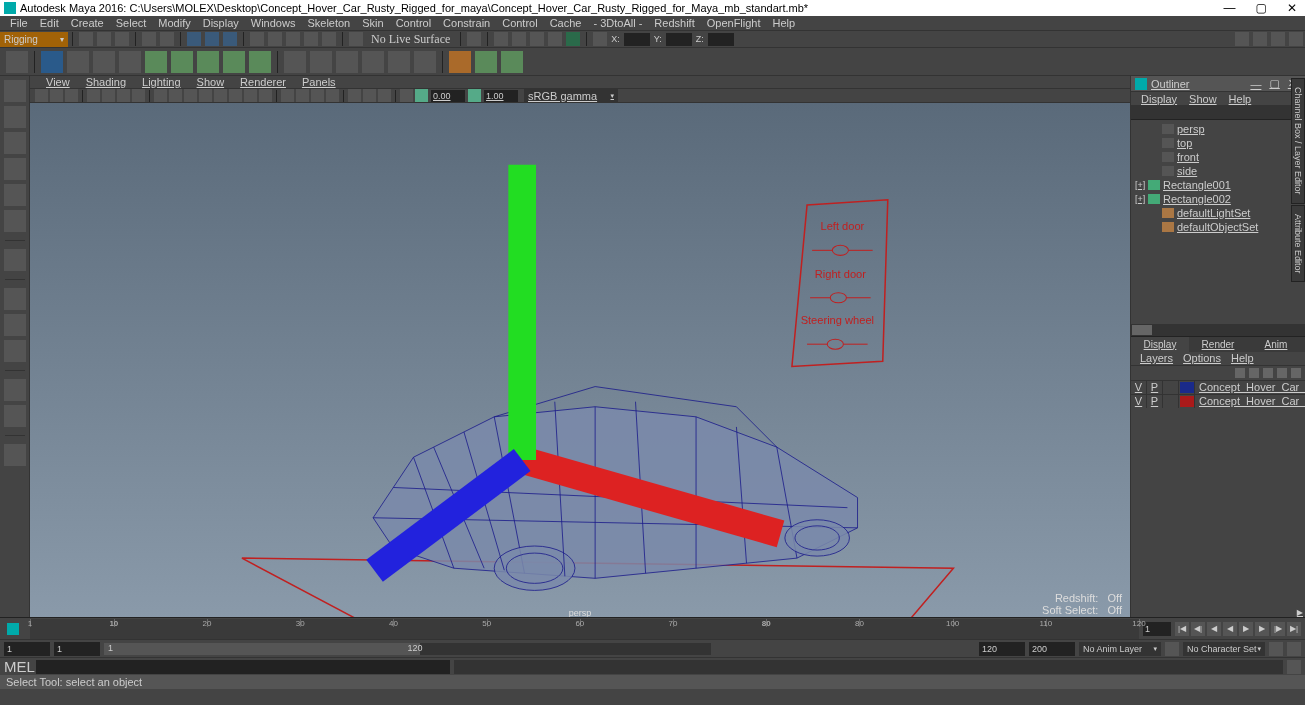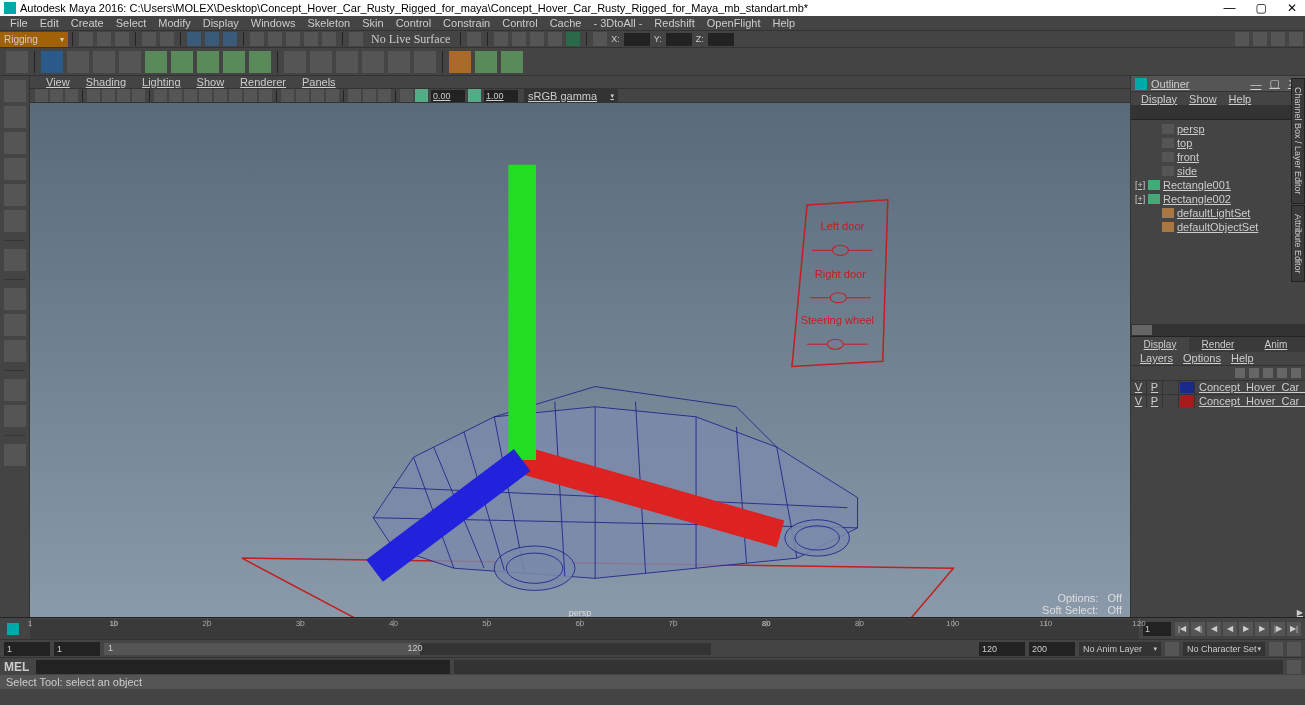--- a/index.html
+++ b/index.html
@@ -116,21 +116,21 @@
 .range-field { width: 46px; height: 14px; background: #222; padding: 0 3px; font-size: 9px; display: flex; align-items: center; }
 .range-slider { flex: 1; height: 12px; background: #333; position: relative; }
 .range-thumb { position: absolute; left: 0; width: 52%; height: 100%; background: #555; }
 .range-spacer { width: 260px; }
 .range-dropdown { width: 82px; height: 14px; background: #333; font-size: 9px; display: flex; align-items: center; padding: 0 4px; justify-content: space-between; }
 .range-dropdown::after { content: "▾"; font-size: 7px; }
 .range-icon { width: 14px; height: 14px; background: #555; cursor: pointer; }
 
 
 .cmdline { height: 18px; background: #444; display: flex; align-items: center; border-top: 1px solid #333; padding: 0 4px; gap: 4px; }
-.cmd-label { width: 28px; font-size: 12px; font-weight: bold; }
+.cmd-label { width: 28px; font-size: 15px; }
 .cmd-input { flex: 1; height: 14px; background: #222; max-width: 420px; }
 .cmd-output { flex: 2; height: 14px; background: #333; }
 .cmd-btn { width: 14px; height: 14px; background: #555; cursor: pointer; }
 
 
 .helpline { height: 14px; background: #555; display: flex; align-items: center; padding: 0 6px; font-size: 9px; color: #ccc; }
 </style>
 </head>
 <body>
 
@@ -345,21 +345,21 @@
         </g>
       </svg>
       
       <svg class="vp-gizmo" viewBox="0 0 28 28">
         <line x1="10" y1="20" x2="24" y2="24" stroke="#d22" stroke-width="1.5"></line>
         <line x1="10" y1="20" x2="10" y2="4" stroke="#2d2" stroke-width="1.5"></line>
         <line x1="10" y1="20" x2="2" y2="26" stroke="#22d" stroke-width="1.5"></line>
       </svg>
       <div class="vp-camera-name">persp</div>
       <div class="vp-overlay-br">
-        <div><span>Options:</span>&nbsp;&nbsp;&nbsp;<span>Off</span></div>
+        <div><span>Redshift:</span>&nbsp;&nbsp;&nbsp;<span>Off</span></div>
         <div><span>Soft Select:</span>&nbsp;&nbsp;&nbsp;<span>Off</span></div>
       </div>
     </div>
   </div>
 
   <div class="right-panel">
     <div class="outliner-header">
       <div class="oicon"></div>
       <span>Outliner</span>
       <div class="spacer"></div>

